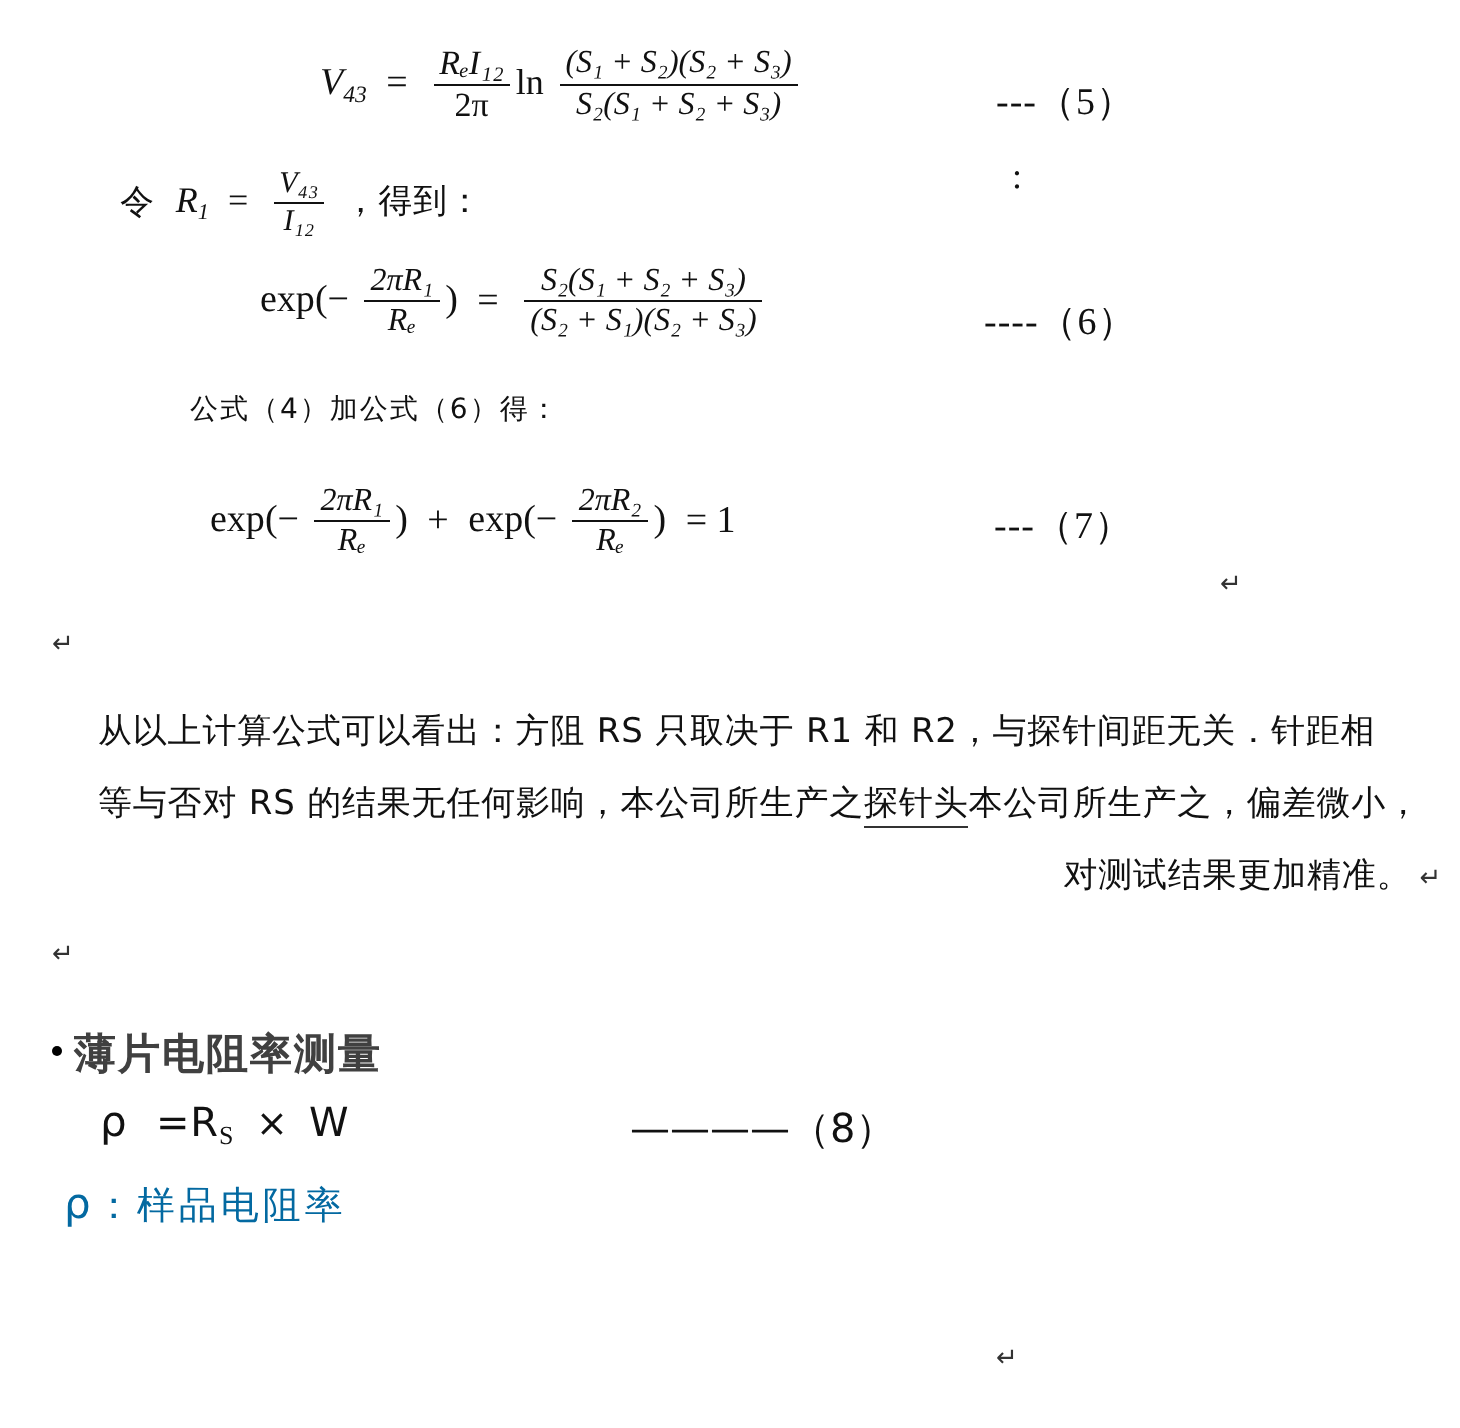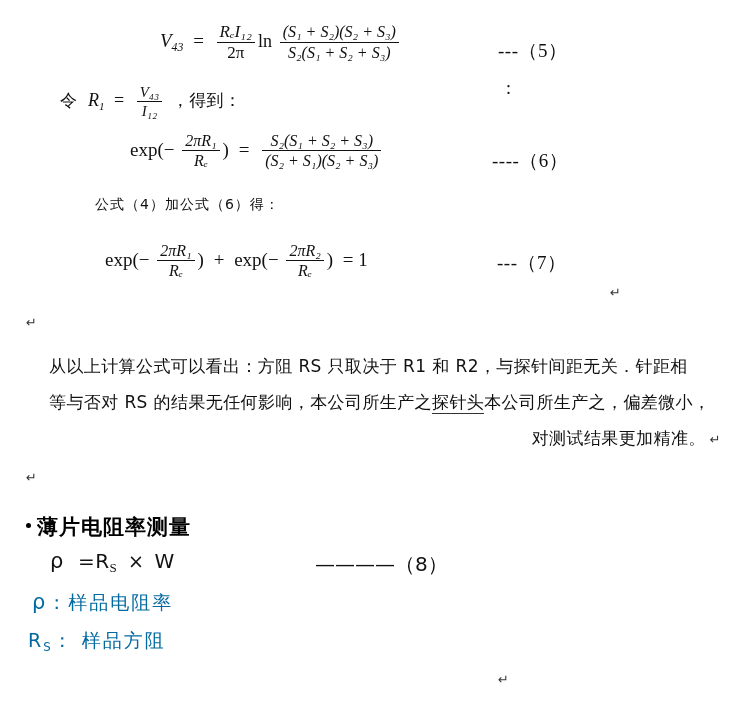--- a/index.html
+++ b/index.html
@@ -94,21 +94,21 @@
     font-family: "DejaVu Sans", sans-serif;
     font-size: 13px;
     color: #333;
   }
   .heading {
     position: absolute;
     font-family: "DejaVu Sans", sans-serif;
     font-weight: bold;
     font-size: 21px;
     letter-spacing: 1px;
-    color: #000000;
+    color: #404040;
   }
   .bullet-dot {
     display: inline-block;
     width: 5px;
     height: 5px;
     background: #000;
     border-radius: 50%;
     vertical-align: 0.28em;
     margin-right: 6px;
   }
@@ -207,20 +207,17 @@
     <span class="cn" style="font-size:20px; margin-left:8px;">=R</span><span class="subu" style="font-size:13px;">S</span>
     <span class="cn" style="font-size:19px; margin-left:4px;">×</span>
     <span class="cn" style="font-size:20px; margin-left:4px;">W</span>
   </div>
   <div class="formula-block" style="left:315px; top:551px; font-size:20px; font-family:'DejaVu Sans', sans-serif;">————（8）</div>
 
   <div class="deflist" style="left:32px; top:590px;">
     <span style="font-size:21px;">ρ</span><span>：样品电阻率</span>
   </div>
 
-  <div class="deflist" style="left:28px; top:628px;">
-    <span>R</span><span class="subu">S</span><span>：  样品方阻</span>
-  </div>
 
 
   <div class="pilcrow" style="position:absolute; left:498px; top:672px;">↵</div>
 
 </div>
 
 </body></html>

